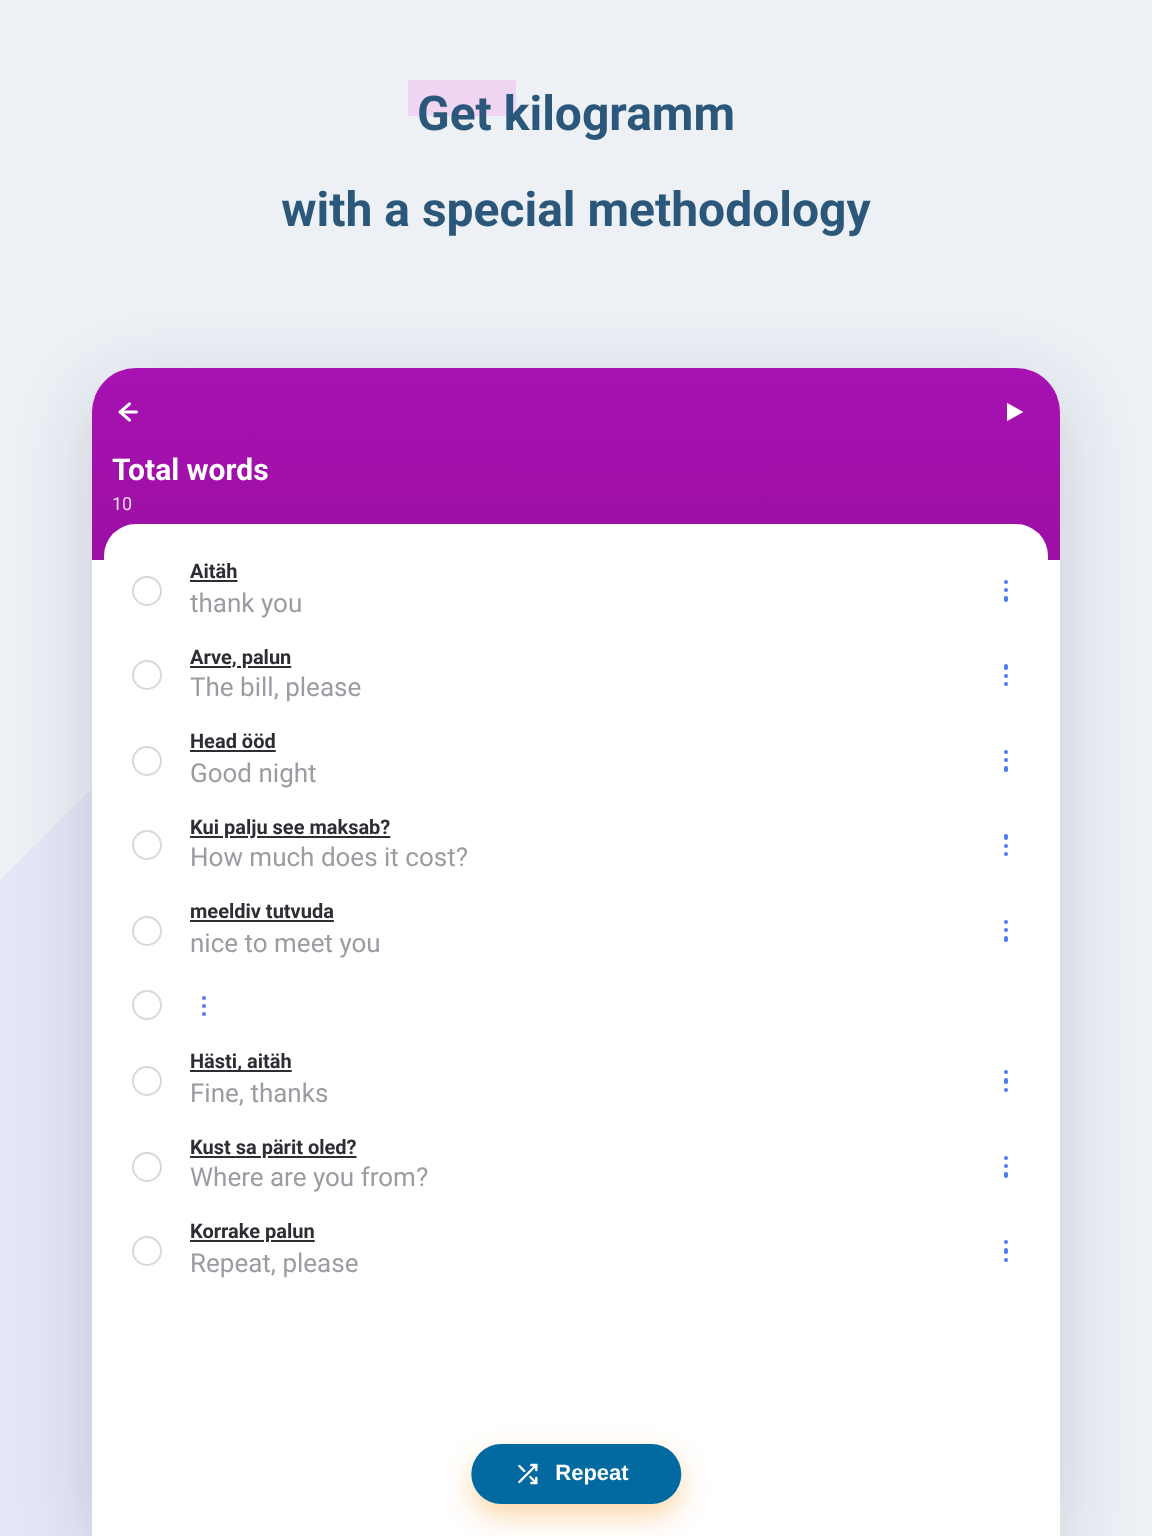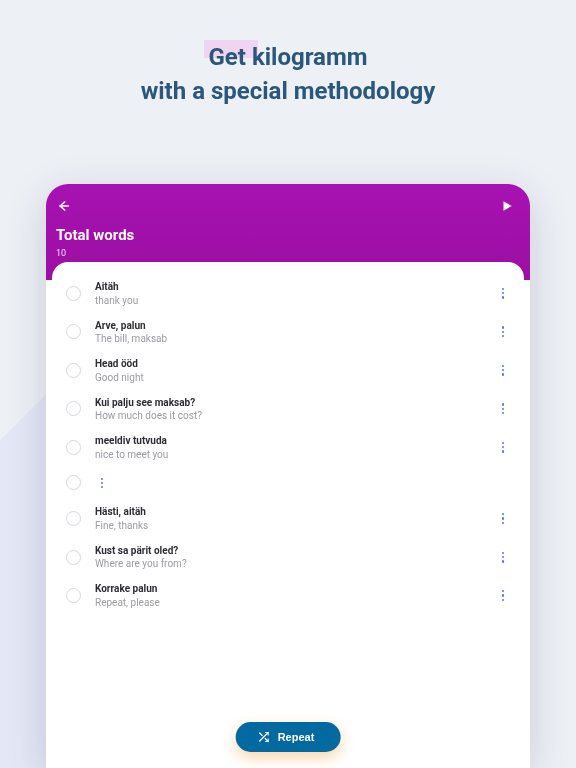--- a/index.html
+++ b/index.html
@@ -38,21 +38,21 @@
     content:"";
     position:absolute;
     left:-4px;top:-2px;
     width:54px;height:18px;
     background:#f0d5f2;
     z-index:-1;
   }
   .headline .l2{
     font-size:24px;
     display:block;
-    margin-top:4px;
+    margin-top:18px;
   }
   
   .device{
     position:absolute;
     left:46px;right:46px;top:184px;bottom:0;
     background:#fff;
     border-radius:22px 22px 0 0;
     box-shadow:0 10px 40px rgba(40,30,80,.18);
     overflow:hidden;
     z-index:3;
@@ -91,23 +91,24 @@
     position:relative;
   }
   .circle{
     width:15px;height:15px;border:1.5px solid #d7d7de;border-radius:50%;
     flex-shrink:0;margin-right:14px;
   }
   .texts{flex:1;min-width:0;}
   .word{
     font-size:10px;font-weight:700;color:#2d2d34;
     line-height:1.25;
+    text-decoration:underline;
   }
   .trans{
-    font-size:10px;color:#9b9ba2;margin-top:1px;
+    font-size:13px;color:#9b9ba2;margin-top:1px;
   }
   .more{
     width:14px;display:flex;flex-direction:column;align-items:center;gap:2px;
     padding:4px 0;
   }
   .more span{width:2.3px;height:2.3px;background:#4f79f6;border-radius:50%;}
   
   .repeat-btn{
     position:absolute;
     left:50%;transform:translateX(-50%);
@@ -165,21 +166,21 @@
         <div class="more">
           <span></span>
           <span></span>
           <span></span>
         </div>
       </div>
       <div class="row">
         <div class="circle"></div>
         <div class="texts">
           <div class="word">Arve, palun</div>
-          <div class="trans">The bill, maksab</div>
+          <div class="trans">The bill, please</div>
         </div>
         <div class="more">
           <span></span>
           <span></span>
           <span></span>
         </div>
       </div>
       <div class="row">
         <div class="circle"></div>
         <div class="texts">

